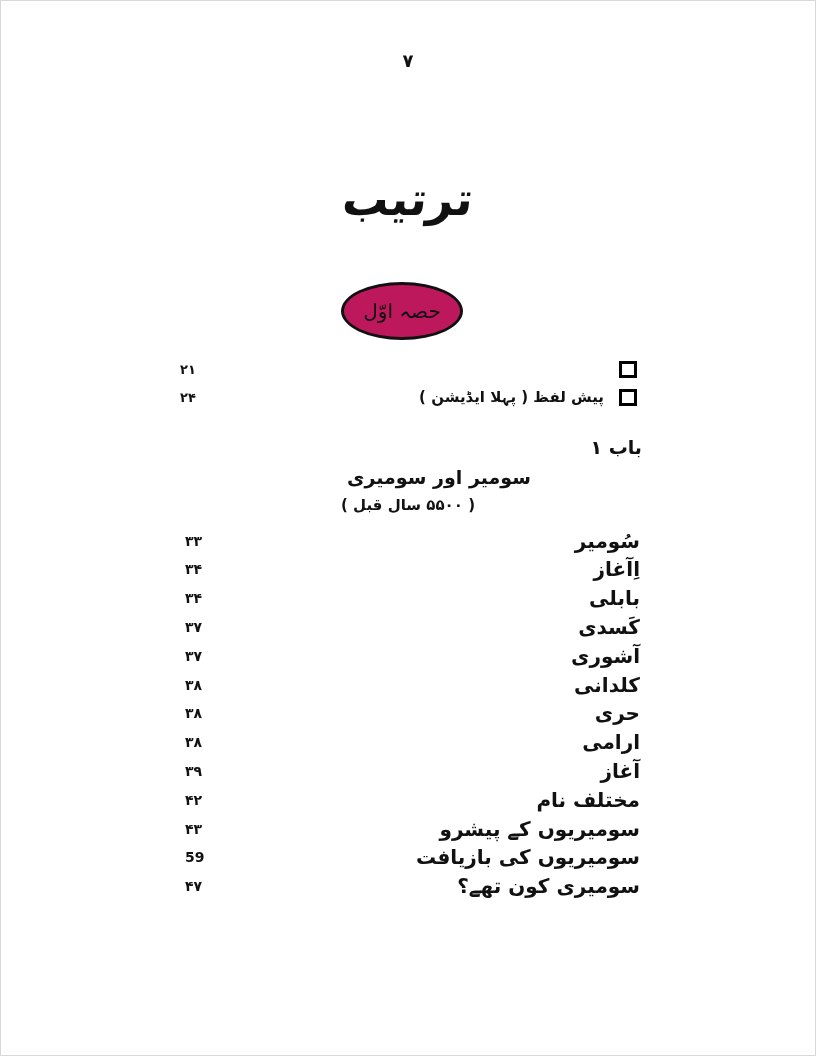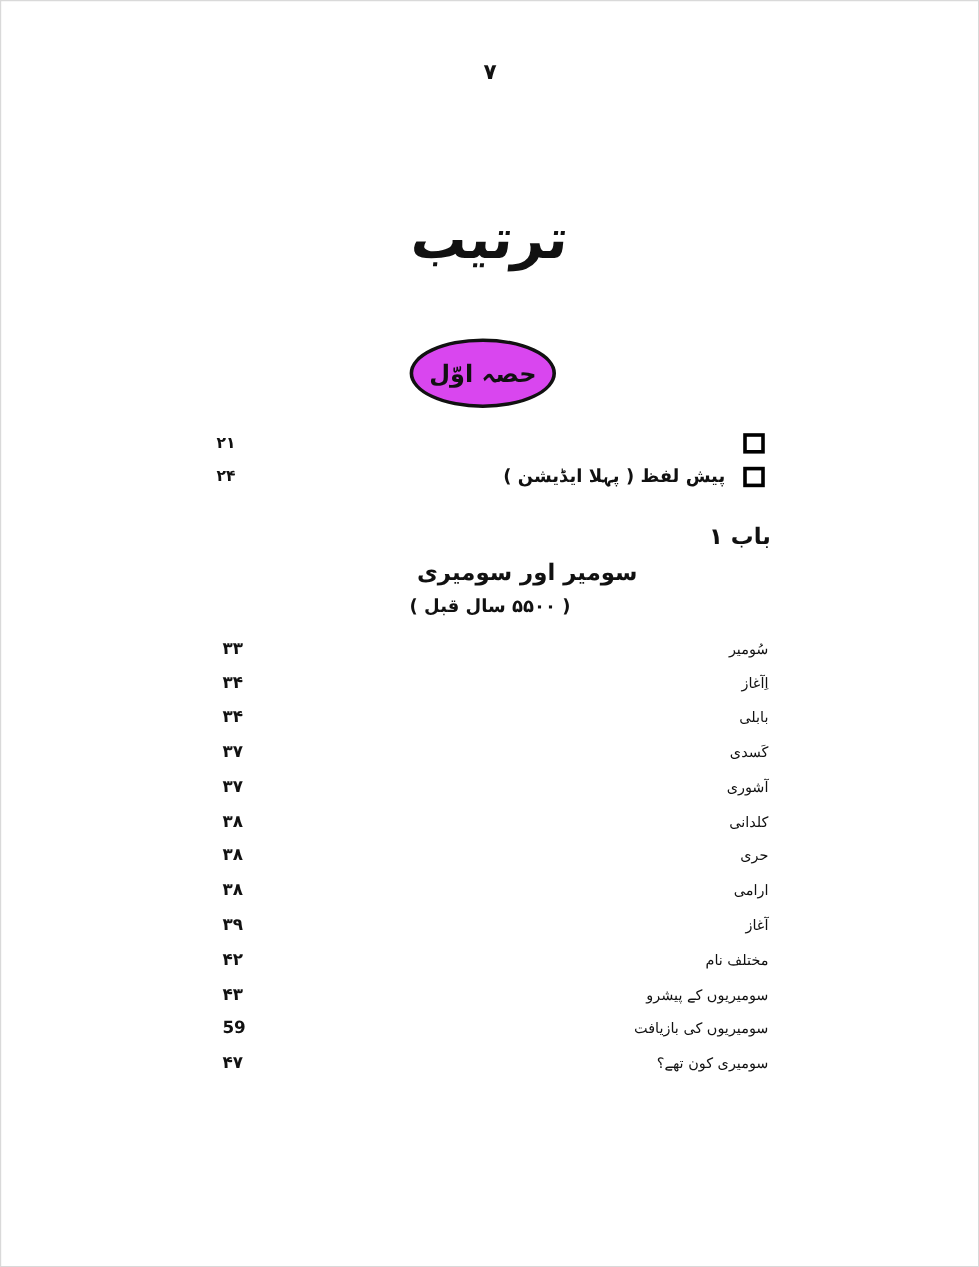--- a/index.html
+++ b/index.html
@@ -45,23 +45,23 @@
     top: 282px;
     left: 341px;
     width: 116px;
     height: 52px;
     border: 3px solid #111111;
     border-radius: 50%;
     display: flex;
     align-items: center;
     justify-content: center;
     font-size: 20px;
-    font-weight: 700;
-    direction: rtl;
-    background: #d946ef;
+    font-weight: 400;
+    direction: rtl;
+    background: #be185d;
   }
   .fm-row {
     position: absolute;
     left: 180px;
     right: 179px; 
     height: 26px;
     display: flex;
     align-items: center;
     direction: ltr; 
     text-align: center;
@@ -124,22 +124,22 @@
     align-items: center;
     direction: ltr; 
   }
   .toc-row .num {
     font-size: 14px;
     font-weight: 700;
     direction: rtl;
     margin-right: auto;
   }
   .toc-label {
-    font-size: 12px;
-    font-weight: 400;
+    font-size: 20px;
+    font-weight: 700;
     direction: rtl;
     white-space: nowrap;
   }
 </style>
 </head>
 <body>
 
 <div class="page">
 
   <div class="page-num-top">۷</div>

